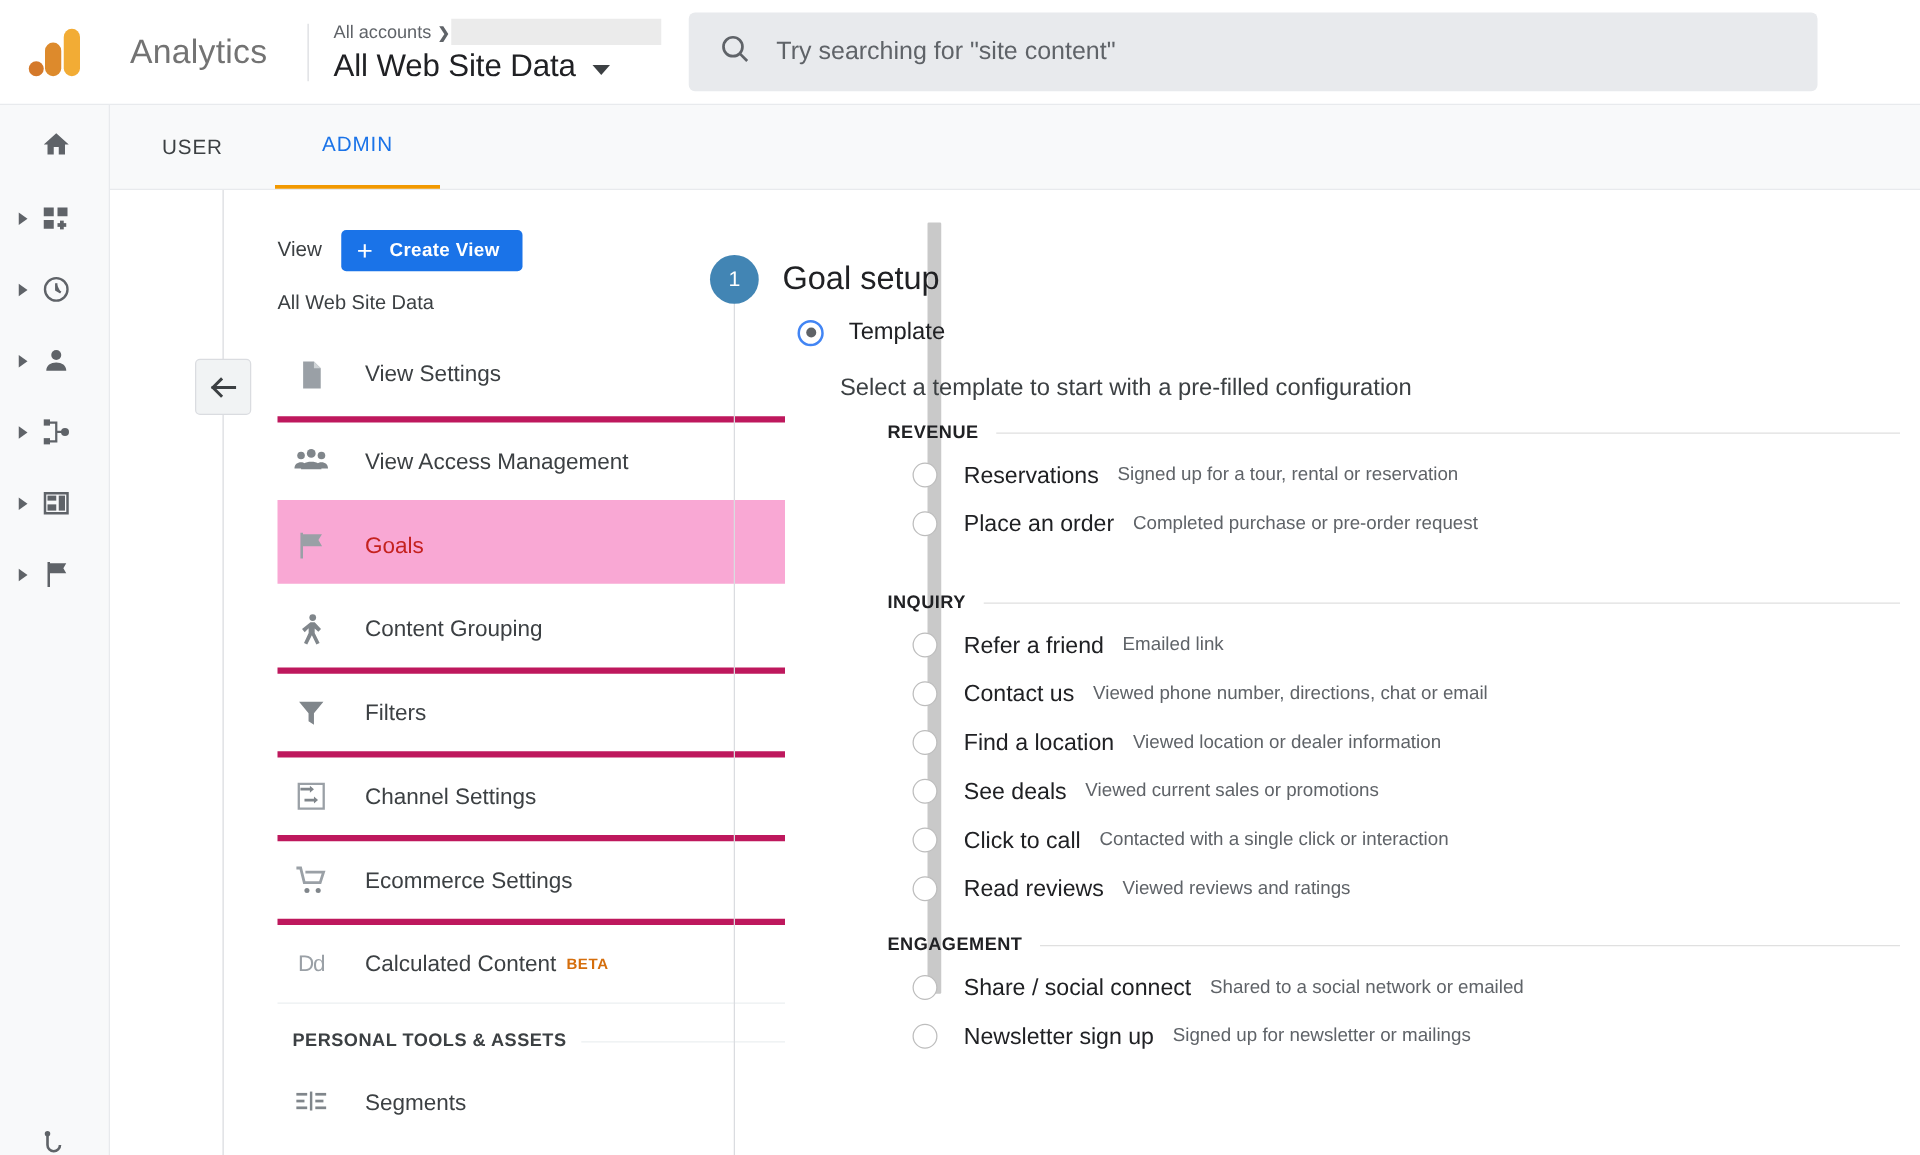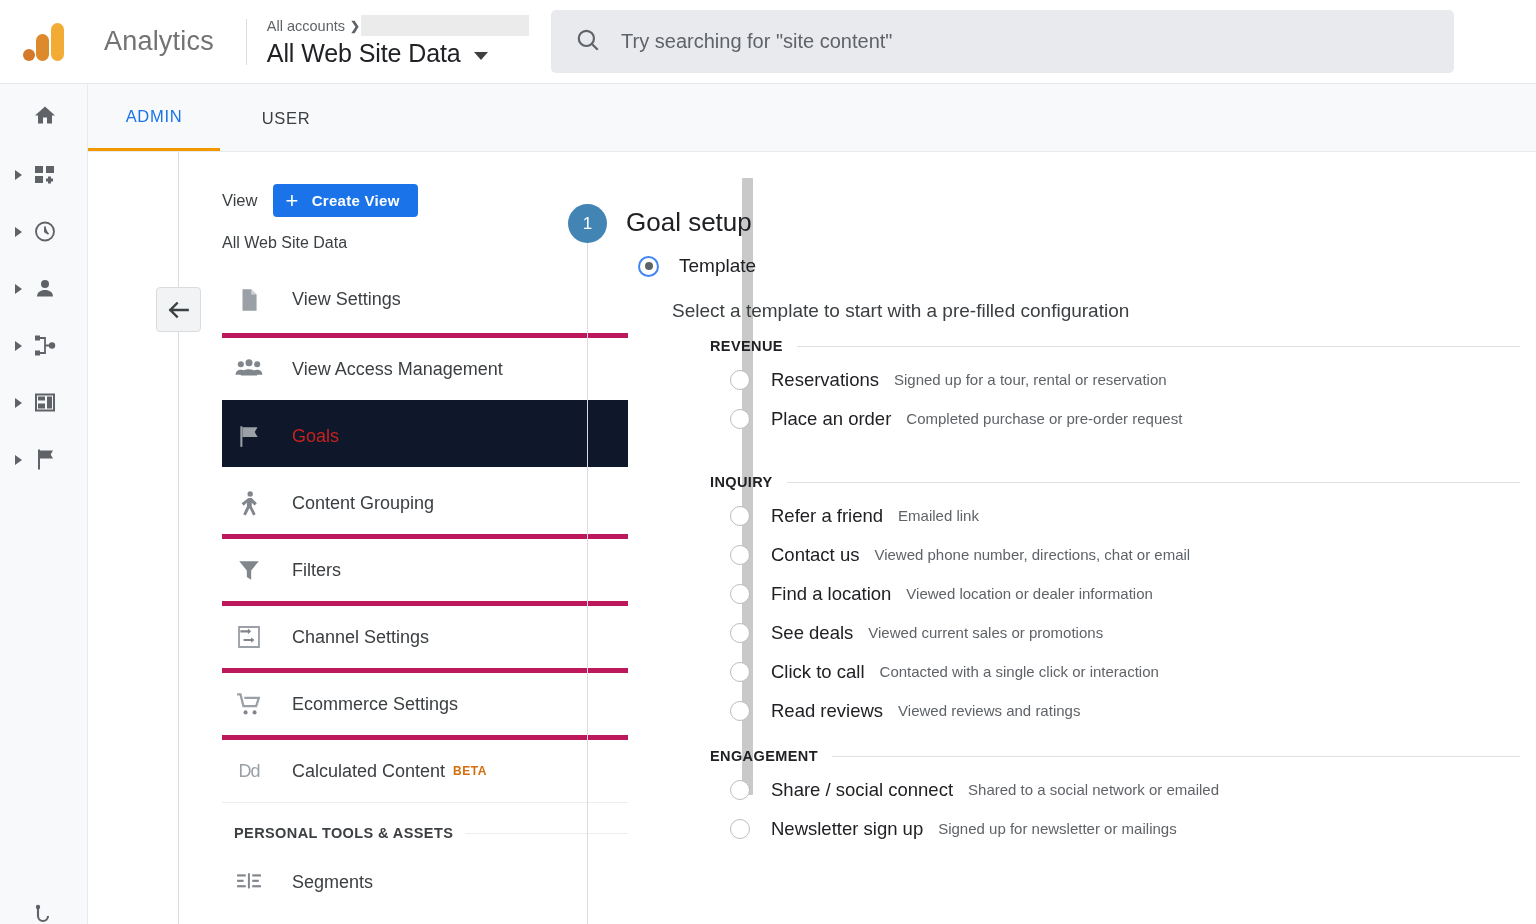--- a/index.html
+++ b/index.html
@@ -108,21 +108,21 @@
   .plusglyph { font-size: 22px; font-weight: 400; margin-right: 13px; line-height: 1; }
   .view-sub {
     font-size: 16px; color: #3c4043; padding: 17px 0 0 14px;
   }
   .menulist { margin-top: 14px; padding-left: 14px; }
   .mrow {
     height: 67px; display: flex; align-items: center;
     border-top: 5px solid #be185d; padding-left: 12px; cursor: pointer;
   }
   .mrow:first-child { border-top: none; }
-  .mrow.sel { background: #0f172a; border-top-color: transparent; }
+  .mrow.sel { background: #f9a8d4; border-top-color: transparent; }
   .mrow.sel + .mrow { border-top-color: transparent; }
   .micon {
     width: 30px; height: 28px; margin-right: 28px;
     display: flex; align-items: center; justify-content: center; flex: none;
   }
   .micon svg { fill: #80868b; }
   .mlabel { font-size: 18px; color: #3c4043; }
   .mrow.sel .mlabel { color: #c5221f; }
   .mrow.sel .micon svg { fill: #9aa0a6; }
   .beta { font-size: 12px; font-weight: 700; color: #d56e0c; letter-spacing: .5px; margin-left: 8px; }
@@ -281,22 +281,22 @@
   </div>
   <div class="rail-bottom">
     <svg width="24" height="24" viewBox="0 0 24 24">
         <path fill="none" stroke="#5f6368" stroke-width="2.1" d="M5 4v8a5 5 0 0010 0"></path>
         <circle cx="5" cy="3" r="2.2"></circle>
       </svg>
   </div>
 </div>
 
 <div class="tabstrip">
+  <div class="tab">USER</div>
   <div class="tab active">ADMIN</div>
-  <div class="tab">USER</div>
 </div>
 
 <div class="main">
 
   <div class="splitline"></div>
   <div class="backbtn">
     <svg width="26" height="26" viewBox="0 0 24 24">
         <path fill="none" stroke="#3c4043" stroke-width="2.2" stroke-linecap="square" d="M20 12H4M10 6l-6 6 6 6"></path>
       </svg>
   </div>

